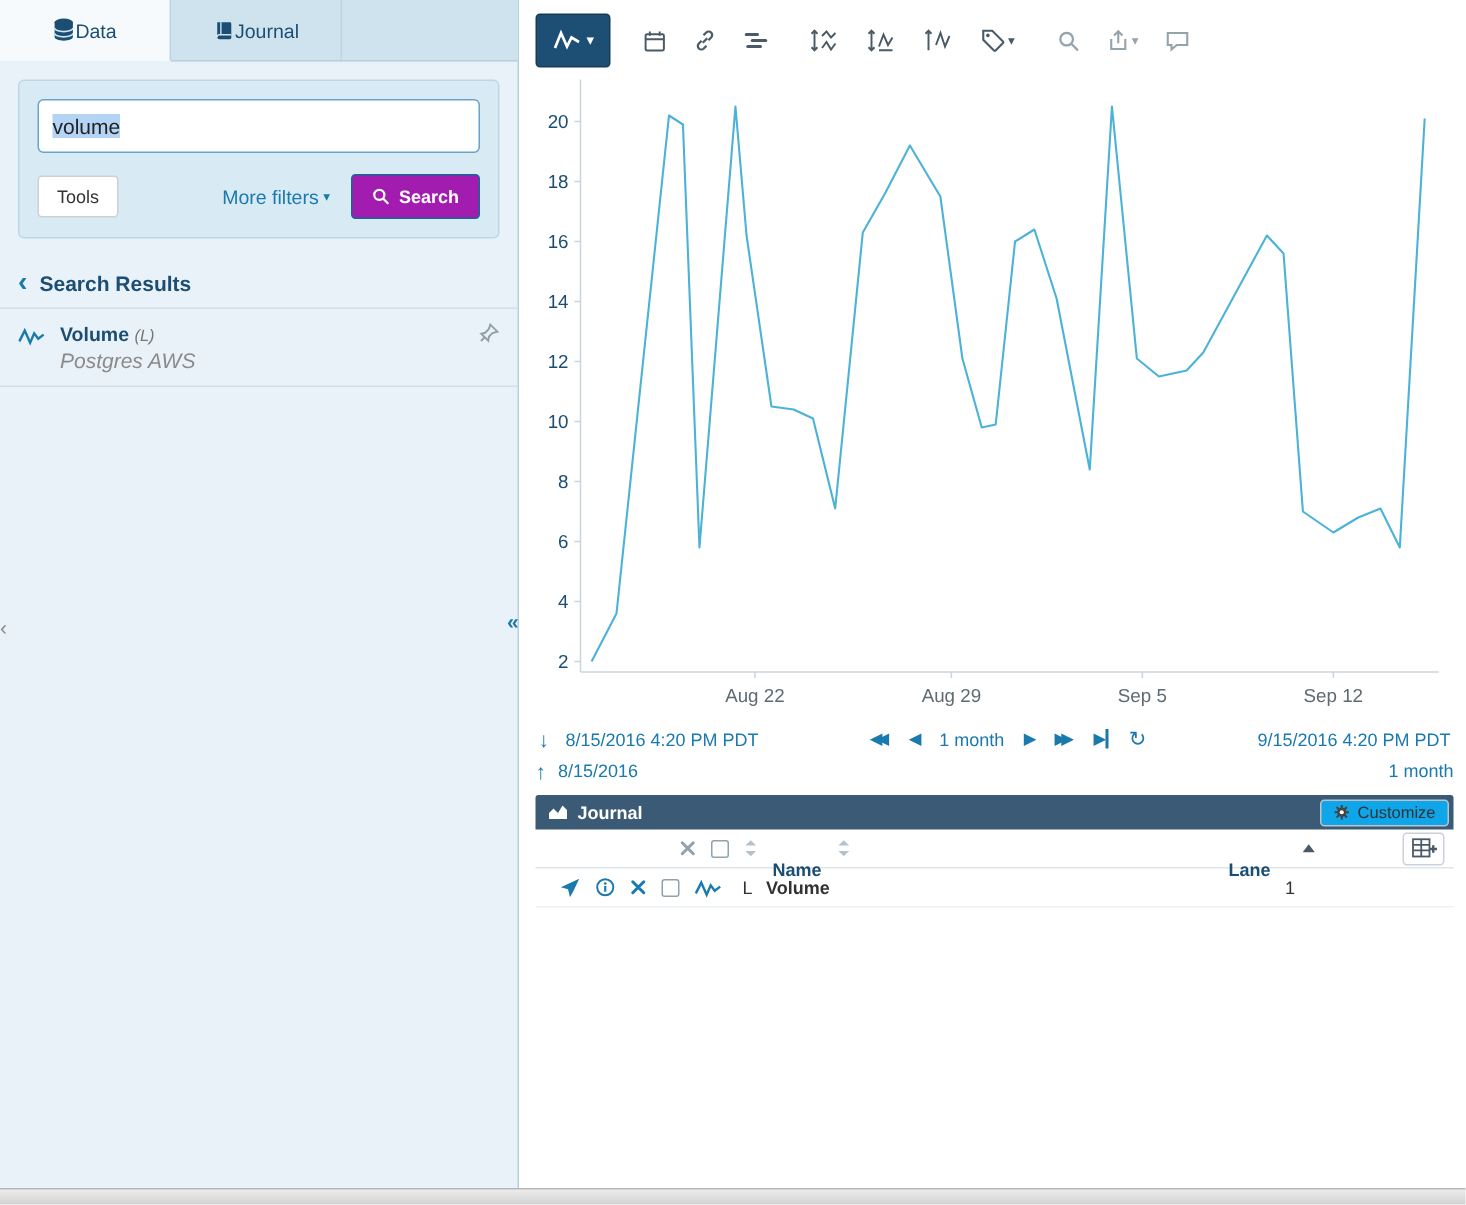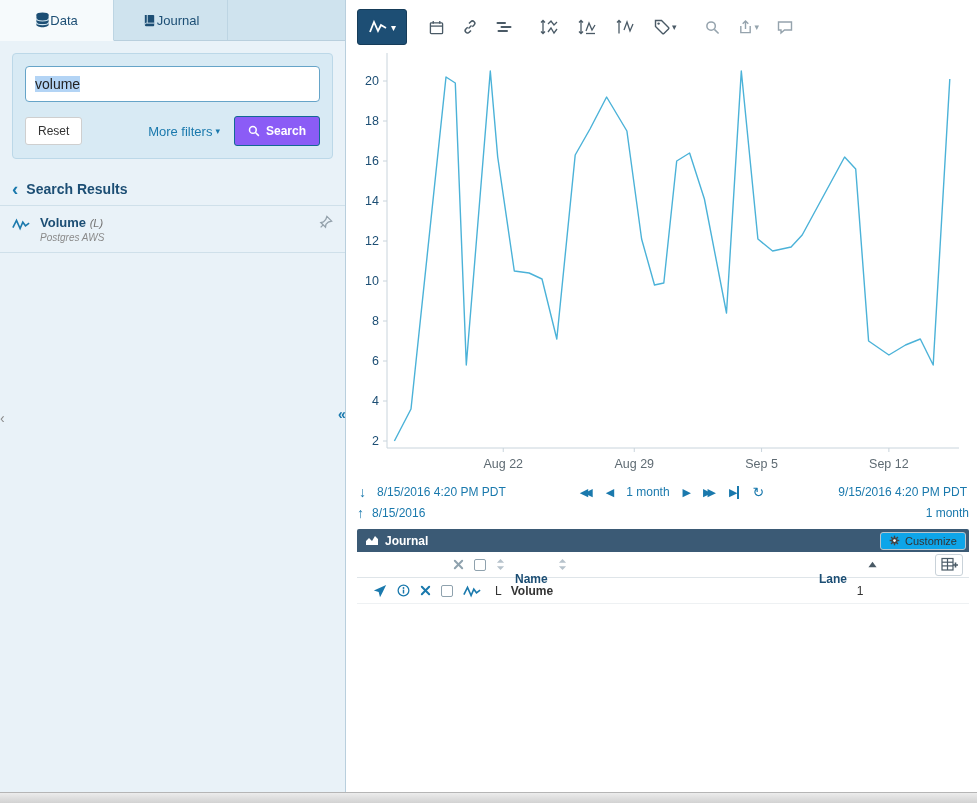--- a/index.html
+++ b/index.html
@@ -33,34 +33,34 @@
                   border-radius:4px; padding:12px; }
   .search-input { background:#fff; border:1px solid #66a4c8; border-radius:4px;
                   height:36px; display:flex; align-items:center; padding:0 9px;
                   font-size:14px; color:#222; cursor:text; }
   .search-input .sel { background:#b3d4f5; }
   .search-actions { margin-top:14px; display:flex; align-items:center; }
   .btn-reset { background:#fff; border:1px solid #cfcfcf; border-radius:3px;
                padding:6px 12px; font-size:12px; color:#333; cursor:pointer; }
   .link-more { margin-left:auto; color:#1a79ad; font-size:13px; cursor:pointer;
                display:flex; align-items:center; gap:3px; }
-  .btn-search { margin-left:14px; background:#8b5cf6; border:1px solid #136994;
+  .btn-search { margin-left:14px; background:#a21caf; border:1px solid #136994;
                 color:#fff; border-radius:3px; padding:7px 13px; font-size:12px;
                 display:flex; align-items:center; gap:6px; cursor:pointer; font-weight:bold; }
 
   .results-header { display:flex; align-items:center; gap:8px; padding:10px 12px 8px;
                     color:#1c4e74; font-weight:bold; font-size:14px; }
   .results-header .chev { color:#1a79ad; font-size:19px; font-weight:bold; line-height:12px; cursor:pointer; }
   .result-item { border-top:1px solid #cfe0ea; border-bottom:1px solid #cfe0ea;
                  padding:9px 12px; display:flex; gap:10px; cursor:pointer; }
   .result-text { flex:1; }
   .result-title { font-size:13px; color:#1c4e74; font-weight:bold; }
   .result-title .unit { font-weight:normal; font-style:italic; color:#777; font-size:11px; }
   .result-desc { font-size:11px; color:#555; margin-top:2px; }
-  .result-source { font-size:10px; color:#8a8a8a; font-style:italic; margin-top:2px; }
+  .result-source { font-size:14px; color:#8a8a8a; font-style:italic; margin-top:2px; }
   .pin { margin-left:4px; align-self:flex-start; cursor:pointer; }
 
   
   .toolbar { margin-top:8px; height:38px; display:flex; align-items:center; }
   .view-btn { width:50px; height:36px; background:#1d4e74; border:1px solid #163c59;
               border-radius:3px; display:flex; align-items:center; justify-content:center;
               gap:3px; cursor:pointer; }
   .view-btn .caret { color:#fff; font-size:10px; }
   .tbtn { background:none; border:none; padding:4px 6px; cursor:pointer;
           display:flex; align-items:center; gap:2px; }
@@ -157,21 +157,21 @@
       </span>
       <span>Journal</span>
     </div>
   </div>
 
   <div class="search-panel">
     <div class="search-input">
       <span class="sel">volume</span>
     </div>
     <div class="search-actions">
-      <button class="btn-reset">Reset</button>
+      <button class="btn-reset">Tools</button>
       <span class="link-more">
         <span>More filters</span>
         <span style="font-size:9px;">▾</span>
       </span>
       <button class="btn-search">
         <span>
           <svg width="12" height="12" viewBox="0 0 16 16" fill="none" stroke="#fff" stroke-width="2">
             <circle cx="6.5" cy="6.5" r="4.5"></circle>
               <line x1="10" y1="10" x2="14.5" y2="14.5"></line>
           </svg>

